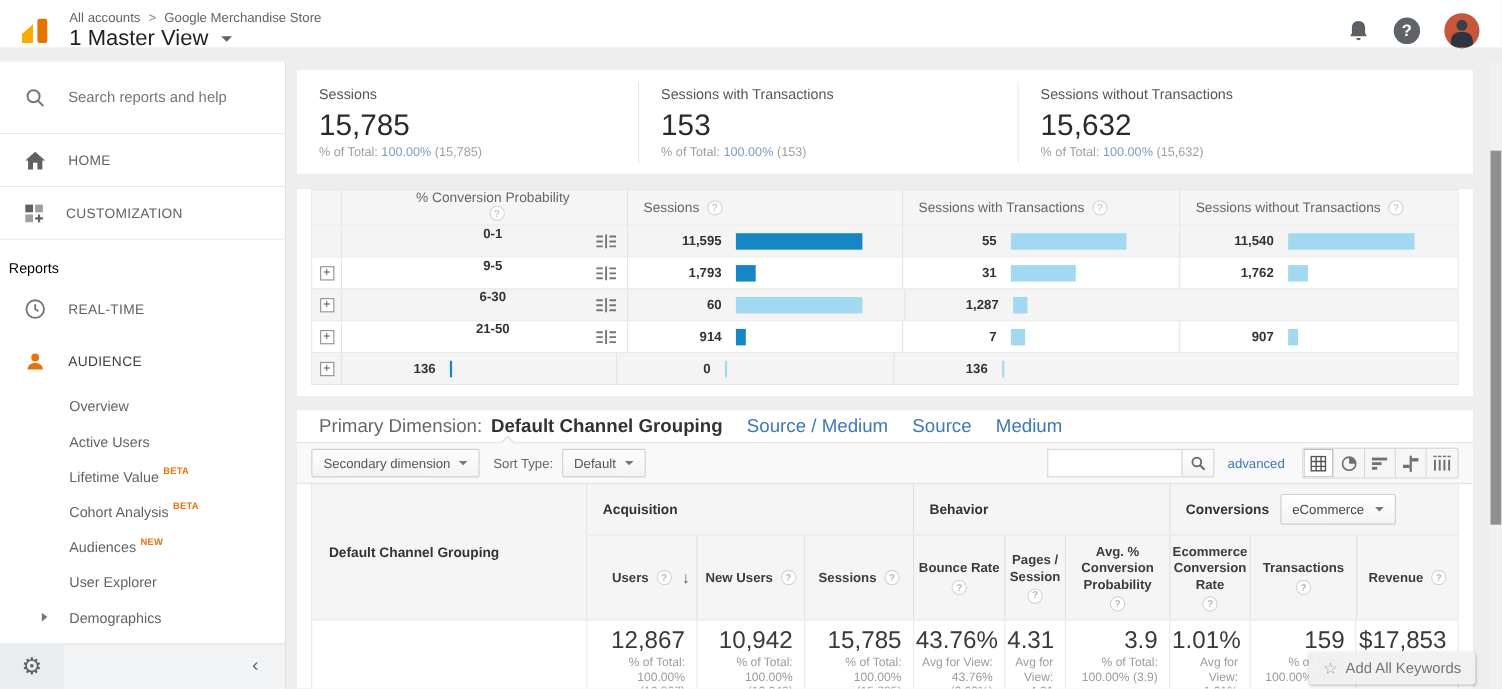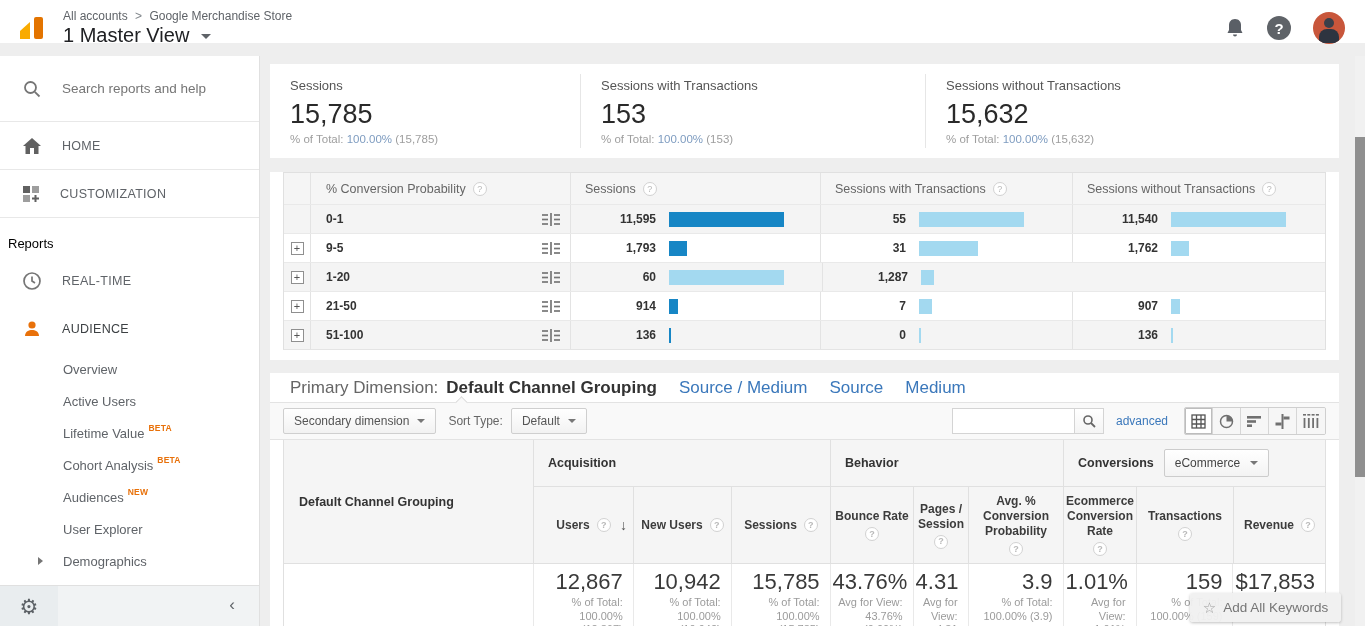--- a/index.html
+++ b/index.html
@@ -52,21 +52,21 @@
 
   
   .card2 { left:10px; top:116px; width:1069px; height:188px; }
   .ptable { margin:0 13px; border:1px solid #e0e0e0; border-bottom:1px solid #e4e4e4; }
   .prow { display:flex; height:29px; align-items:stretch; }
   .phead { height:31px; background:#f5f5f5; }
   .phead .pc { font-size:12.5px; color:#666; font-weight:normal; display:flex; align-items:center; }
   .pc { border-right:1px solid #e3e3e3; display:flex; align-items:center; }
   .pc:last-child { border-right:none; }
   .pc.c-exp { width:27px; justify-content:center; }
-  .pc.c-dim { width:260px; padding-left:15px; position:relative; }
+  .pc.c-dim { width:260px; padding-left:15px; position:relative;flex-direction:column; }
   .pc.c-m1 { width:250px; } .pc.c-m2 { width:252px; } .pc.c-m3 { flex:1; }
   .prow + .prow { border-top:1px solid #e9e9e9; }
   .r-odd { background:#f4f4f4; }
   .r-even { background:#fff; }
   .dimval { font-size:12px; font-weight:bold; color:#333; }
   .pivot-ic { position:absolute; right:10px; top:8px; }
   .mval { width:85px; text-align:right; font-size:12px; font-weight:bold; color:#333; flex:none; }
   .bar { height:15px; margin-left:13px; }
   .bar.dark { background:#1786c5; }
   .bar.light { background:#a3d9f0; }
@@ -358,21 +358,21 @@
             <span class="mval">1,762</span>
             <div class="bar light" style="width: 17.5589px;"></div>
           </div>
       </div>
 
       <div class="prow r-odd">
         <div class="pc c-exp">
             <span class="plus">+</span>
           </div>
         <div class="pc c-dim">
-            <span class="dimval">1-20</span>
+            <span class="dimval">6-30</span>
           <svg class="pivot-ic" width="18" height="13" viewBox="0 0 18 13">
             <g stroke="#757575" stroke-width="1.7">
                 <line x1="0" y1="2" x2="6" y2="2"></line>
                 <line x1="0" y1="6.5" x2="6" y2="6.5"></line>
                 <line x1="0" y1="11" x2="6" y2="11"></line>
                 <line x1="9" y1="0" x2="9" y2="13"></line>
                 <line x1="12" y1="2" x2="18" y2="2"></line>
                 <line x1="12" y1="6.5" x2="18" y2="6.5"></line>
                 <line x1="12" y1="11" x2="18" y2="11"></line>
               </g>
@@ -417,34 +417,20 @@
         <div class="pc c-m3">
             <span class="mval">907</span>
             <div class="bar light" style="width: 9.03856px;"></div>
           </div>
       </div>
 
       <div class="prow r-odd">
         <div class="pc c-exp">
             <span class="plus">+</span>
           </div>
-        <div class="pc c-dim">
-            <span class="dimval">51-100</span>
-          <svg class="pivot-ic" width="18" height="13" viewBox="0 0 18 13">
-            <g stroke="#757575" stroke-width="1.7">
-                <line x1="0" y1="2" x2="6" y2="2"></line>
-                <line x1="0" y1="6.5" x2="6" y2="6.5"></line>
-                <line x1="0" y1="11" x2="6" y2="11"></line>
-                <line x1="9" y1="0" x2="9" y2="13"></line>
-                <line x1="12" y1="2" x2="18" y2="2"></line>
-                <line x1="12" y1="6.5" x2="18" y2="6.5"></line>
-                <line x1="12" y1="11" x2="18" y2="11"></line>
-              </g>
-          </svg>
-        </div>
         <div class="pc c-m1">
             <span class="mval">136</span>
             <div class="bar dark" style="width: 2px;"></div>
           </div>
         <div class="pc c-m2">
             <span class="mval">0</span>
             <div class="bar light" style="width: 2px;"></div>
           </div>
         <div class="pc c-m3">
             <span class="mval">136</span>

